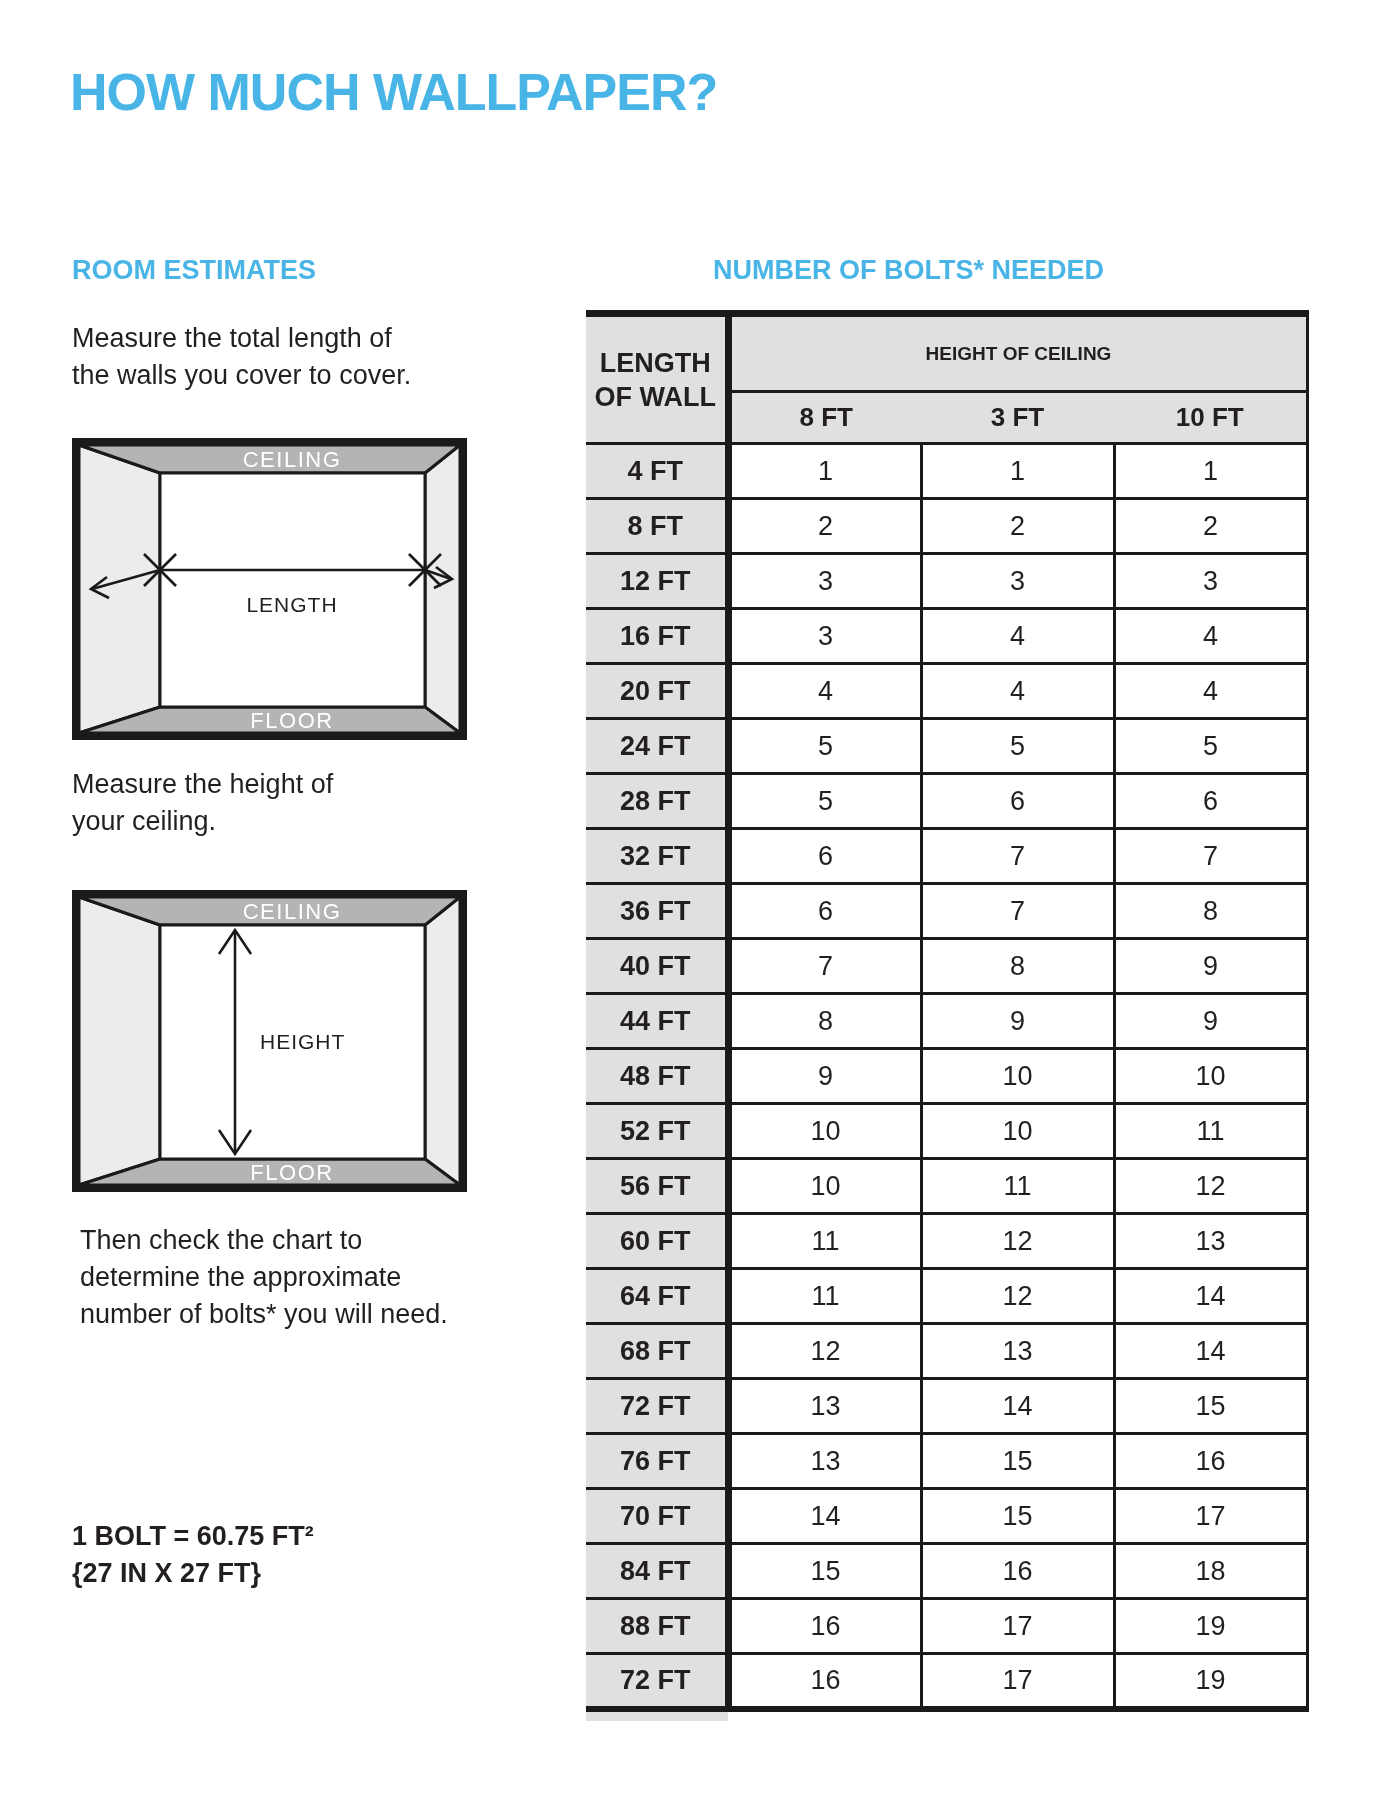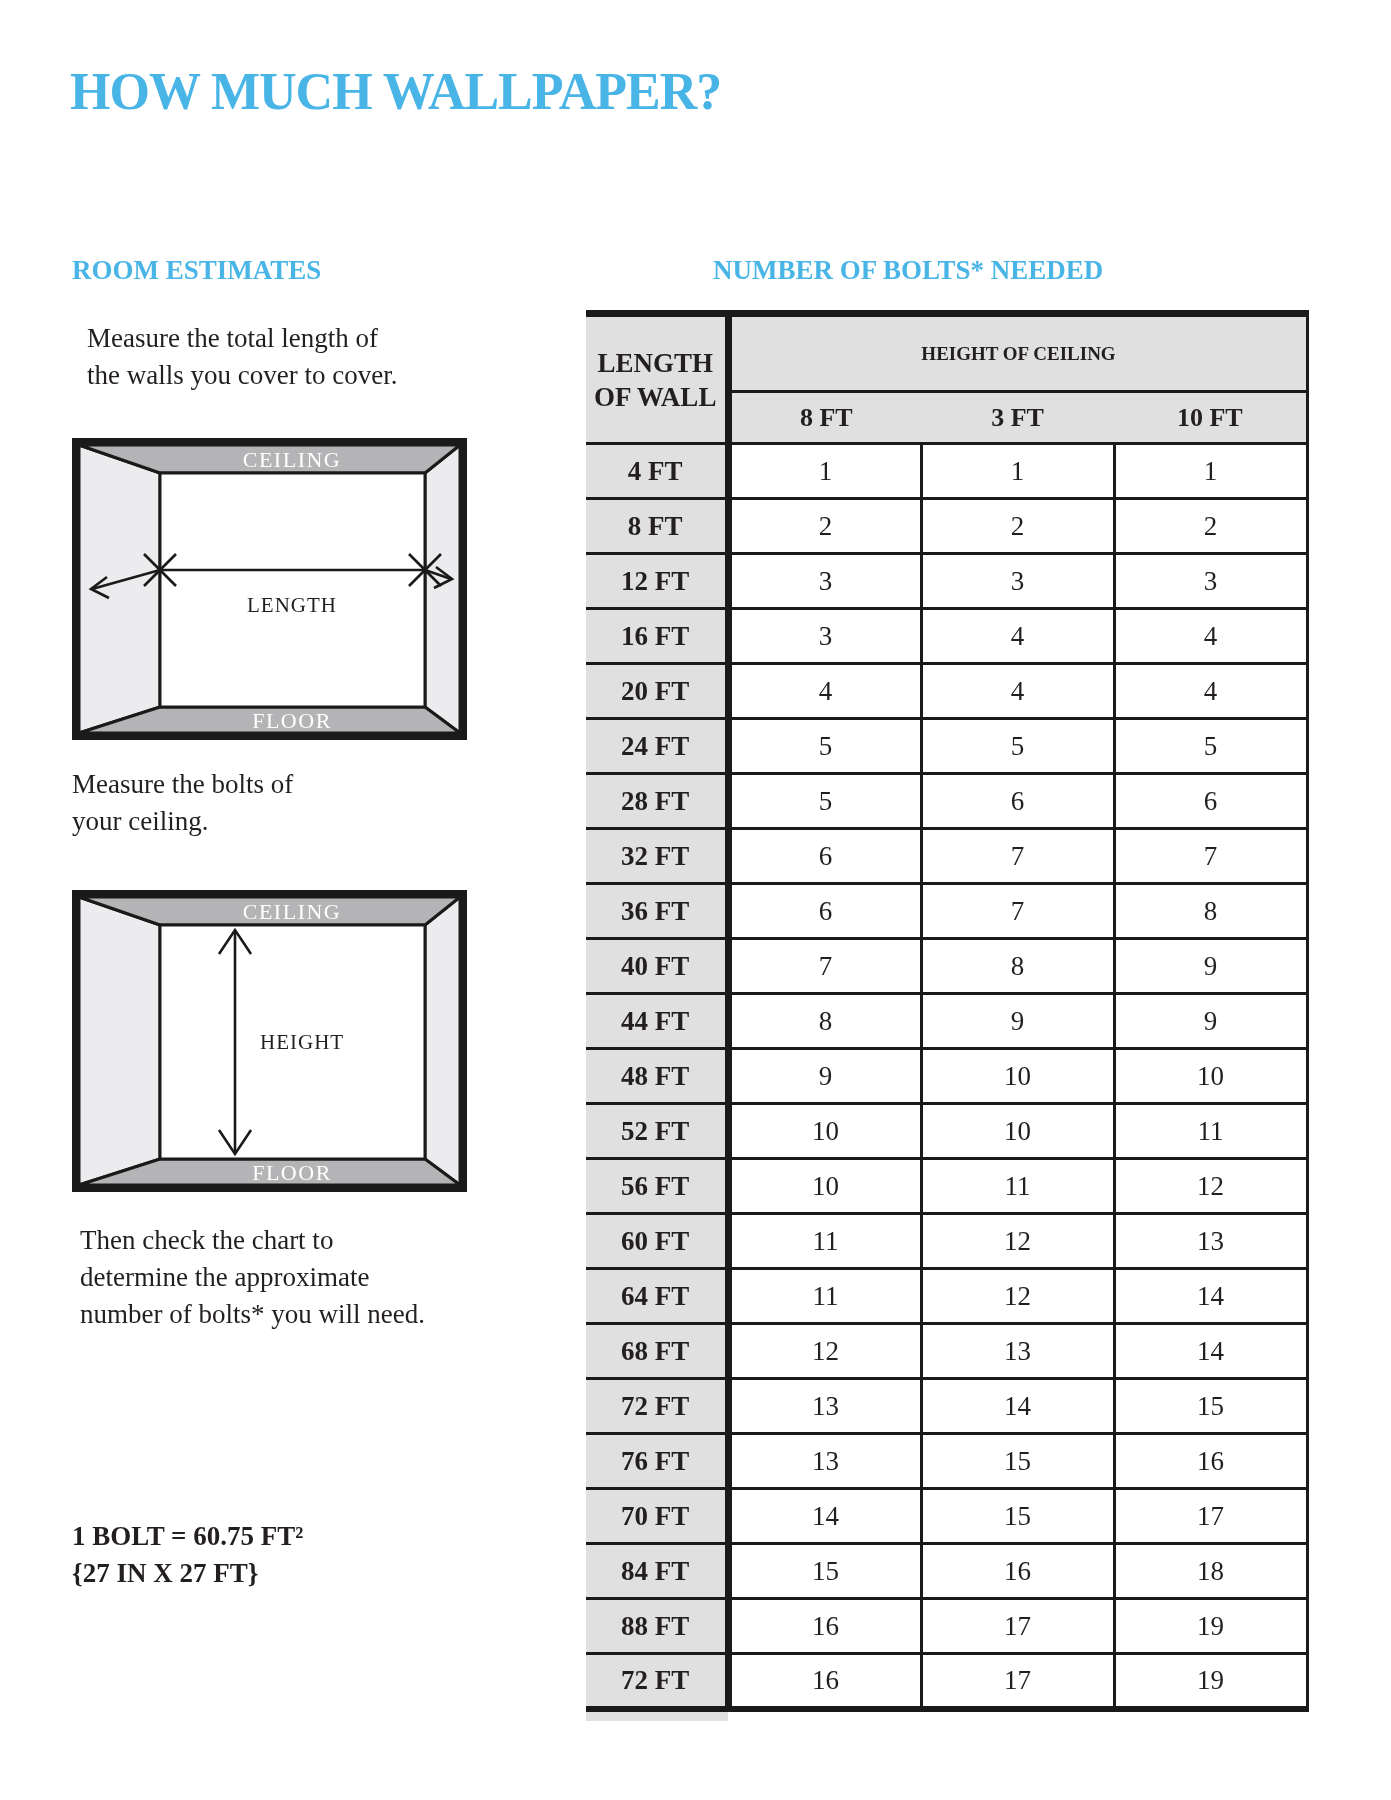--- a/index.html
+++ b/index.html
@@ -9,38 +9,38 @@
     --cell-gray:#e0e0e1;
     --slab-gray:#b4b4b6;
     --wall-gray:#ececee;
   }
   *{margin:0;padding:0;box-sizing:border-box;}
   html,body{background:#ffffff;}
   .page{
     position:relative;
     width:1391px;height:1800px;
     background:#fff;
-    font-family:Liberation Serif, serif;
+    font-family:Liberation Sans, sans-serif;
     color:var(--ink);
     overflow:hidden;
     border-radius:18px;
   }
   .abs{position:absolute;}
   .title{
     left:70px;top:62px;
     font-size:52px;font-weight:bold;letter-spacing:-1px;
     color:var(--accent);
   }
   h2.sec{
     font-size:27px;font-weight:bold;color:var(--accent);letter-spacing:0;text-align:center;
   }
   .room-estimates{left:72px;top:255px;}
   .table-heading{left:713px;top:255px;}
   .body-text{font-size:27px;line-height:37px;color:var(--ink);}
-  .para1{left:87px;top:320px;}
+  .para1{left:72px;top:320px;}
   .para2{left:72px;top:766px;}
   .para3{left:80px;top:1222px;}
   .note,.spec{font-size:27px;line-height:37px;font-weight:bold;color:var(--ink);}
   .note{left:72px;top:1420px;}
   .note .ln:nth-child(2){padding-left:24px;}
   .spec{left:72px;top:1518px;}
   .ln{display:block;}
 
   
   svg.diagram{display:block;}
@@ -128,21 +128,21 @@
       <line x1="353" y1="132" x2="379" y2="141"></line>
       <polyline points="364,129 380,141 362,150"></polyline>
     </g>
     <text class="slab-label" x="220" y="29">CEILING</text>
     <text class="slab-label" x="220" y="290">FLOOR</text>
     <text class="measure-label" x="220" y="174">LENGTH</text>
     <rect class="outer" x="3.5" y="3.5" width="388" height="295"></rect>
   </svg>
 
   <p class="abs body-text para2">
-    <span class="ln">Measure the bolts of</span>
+    <span class="ln">Measure the height of</span>
     <span class="ln">your ceiling.</span>
   </p>
 
   <svg class="abs diagram d2" viewBox="0 0 395 302" aria-hidden="true">
     <polygon class="wall" points="7,7 88,35 88,269 7,295"></polygon>
     <polygon class="wall" points="388,7 353,35 353,269 388,295"></polygon>
     <polygon class="slab" points="7,7 388,7 353,35 88,35"></polygon>
     <polygon class="slab" points="7,295 388,295 353,269 88,269"></polygon>
     <rect class="backwall" x="88" y="35" width="265" height="234"></rect>
     <g class="measure">

